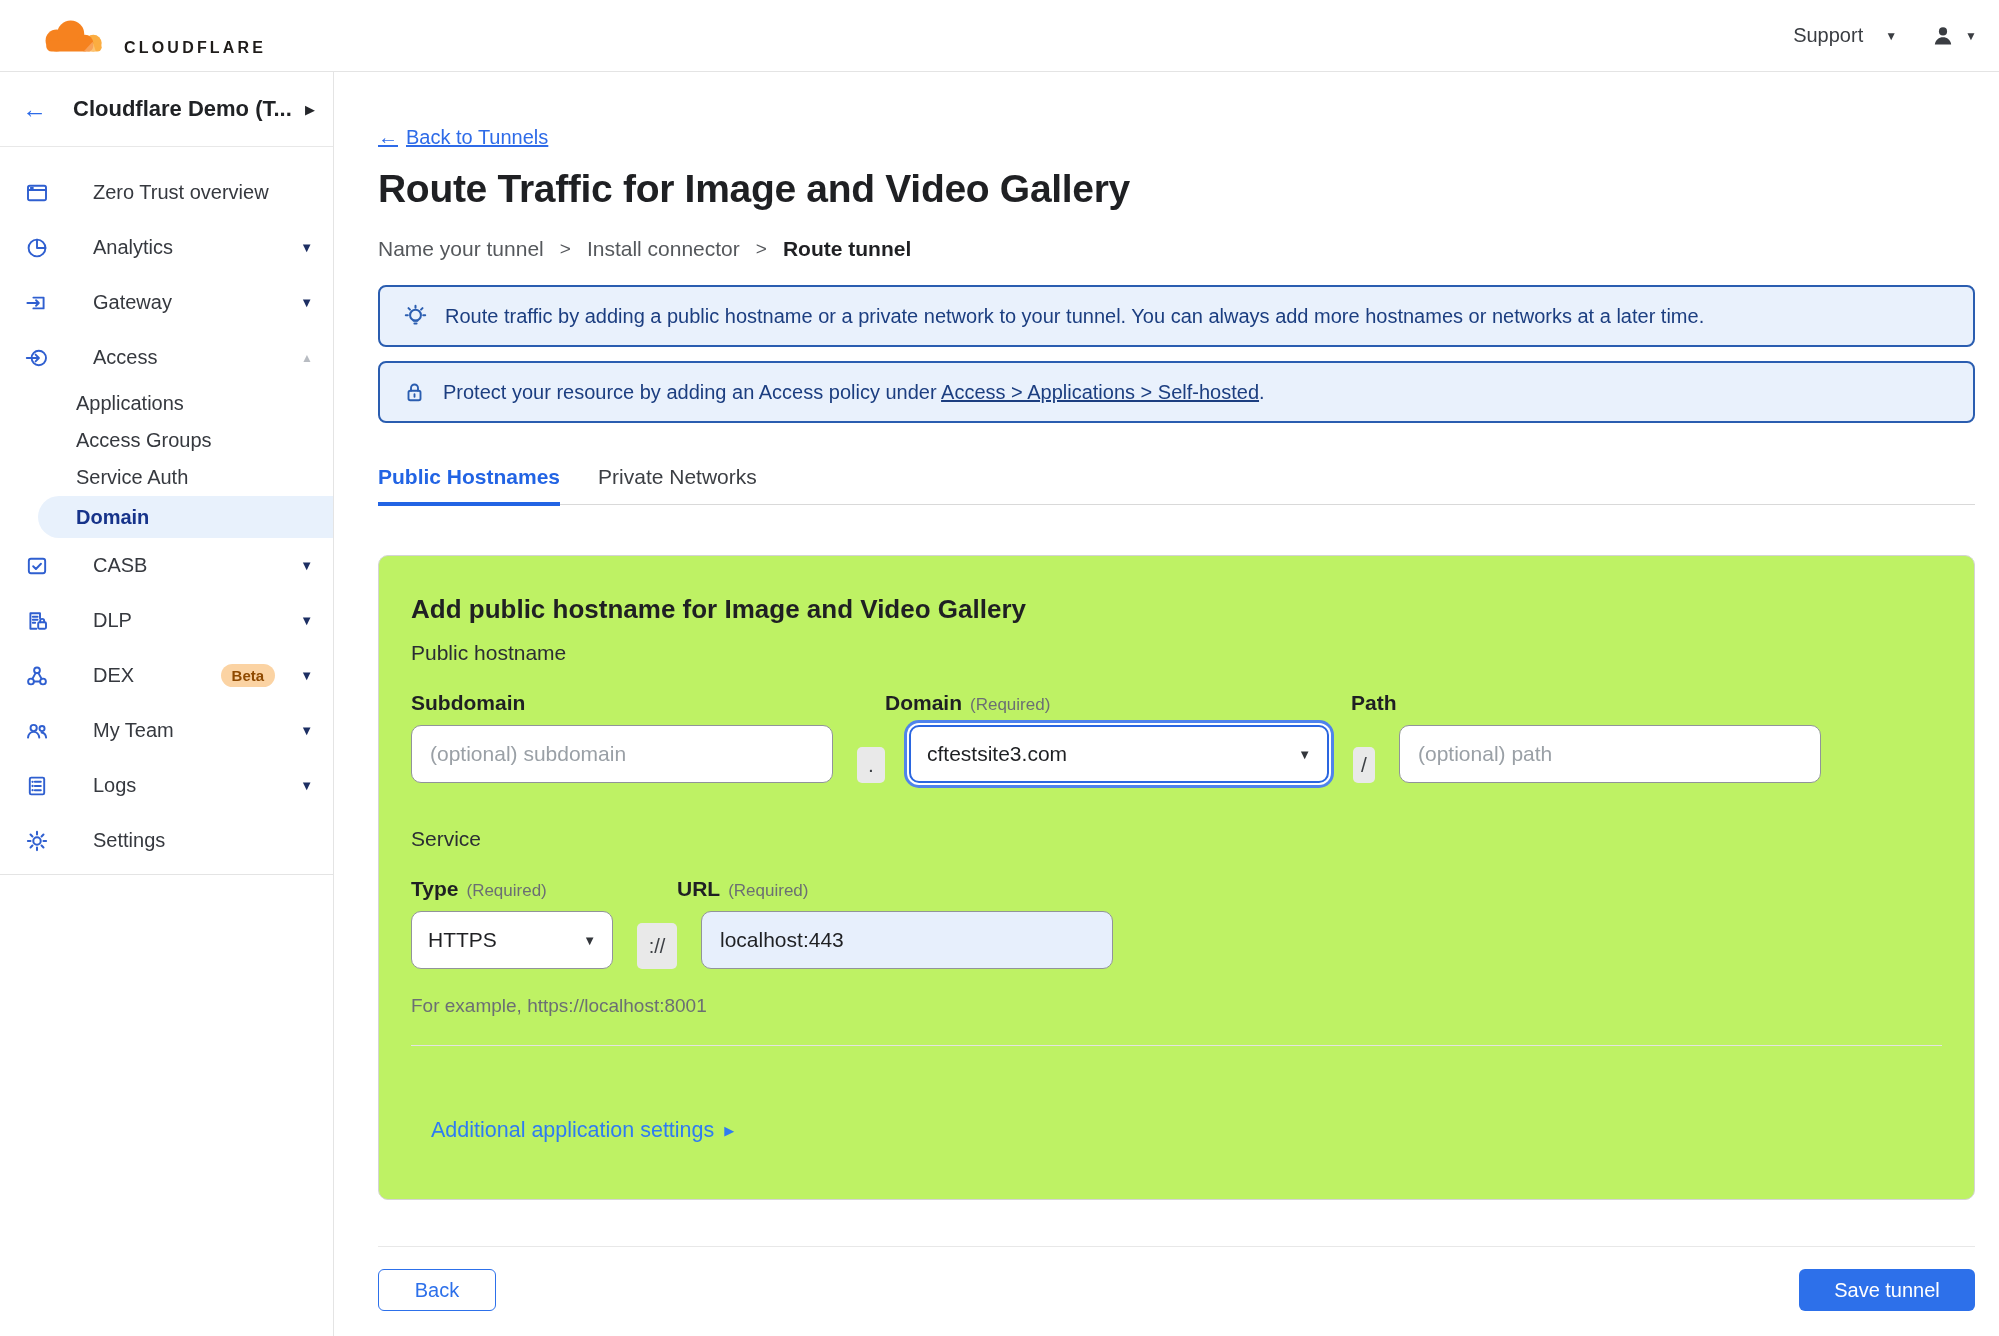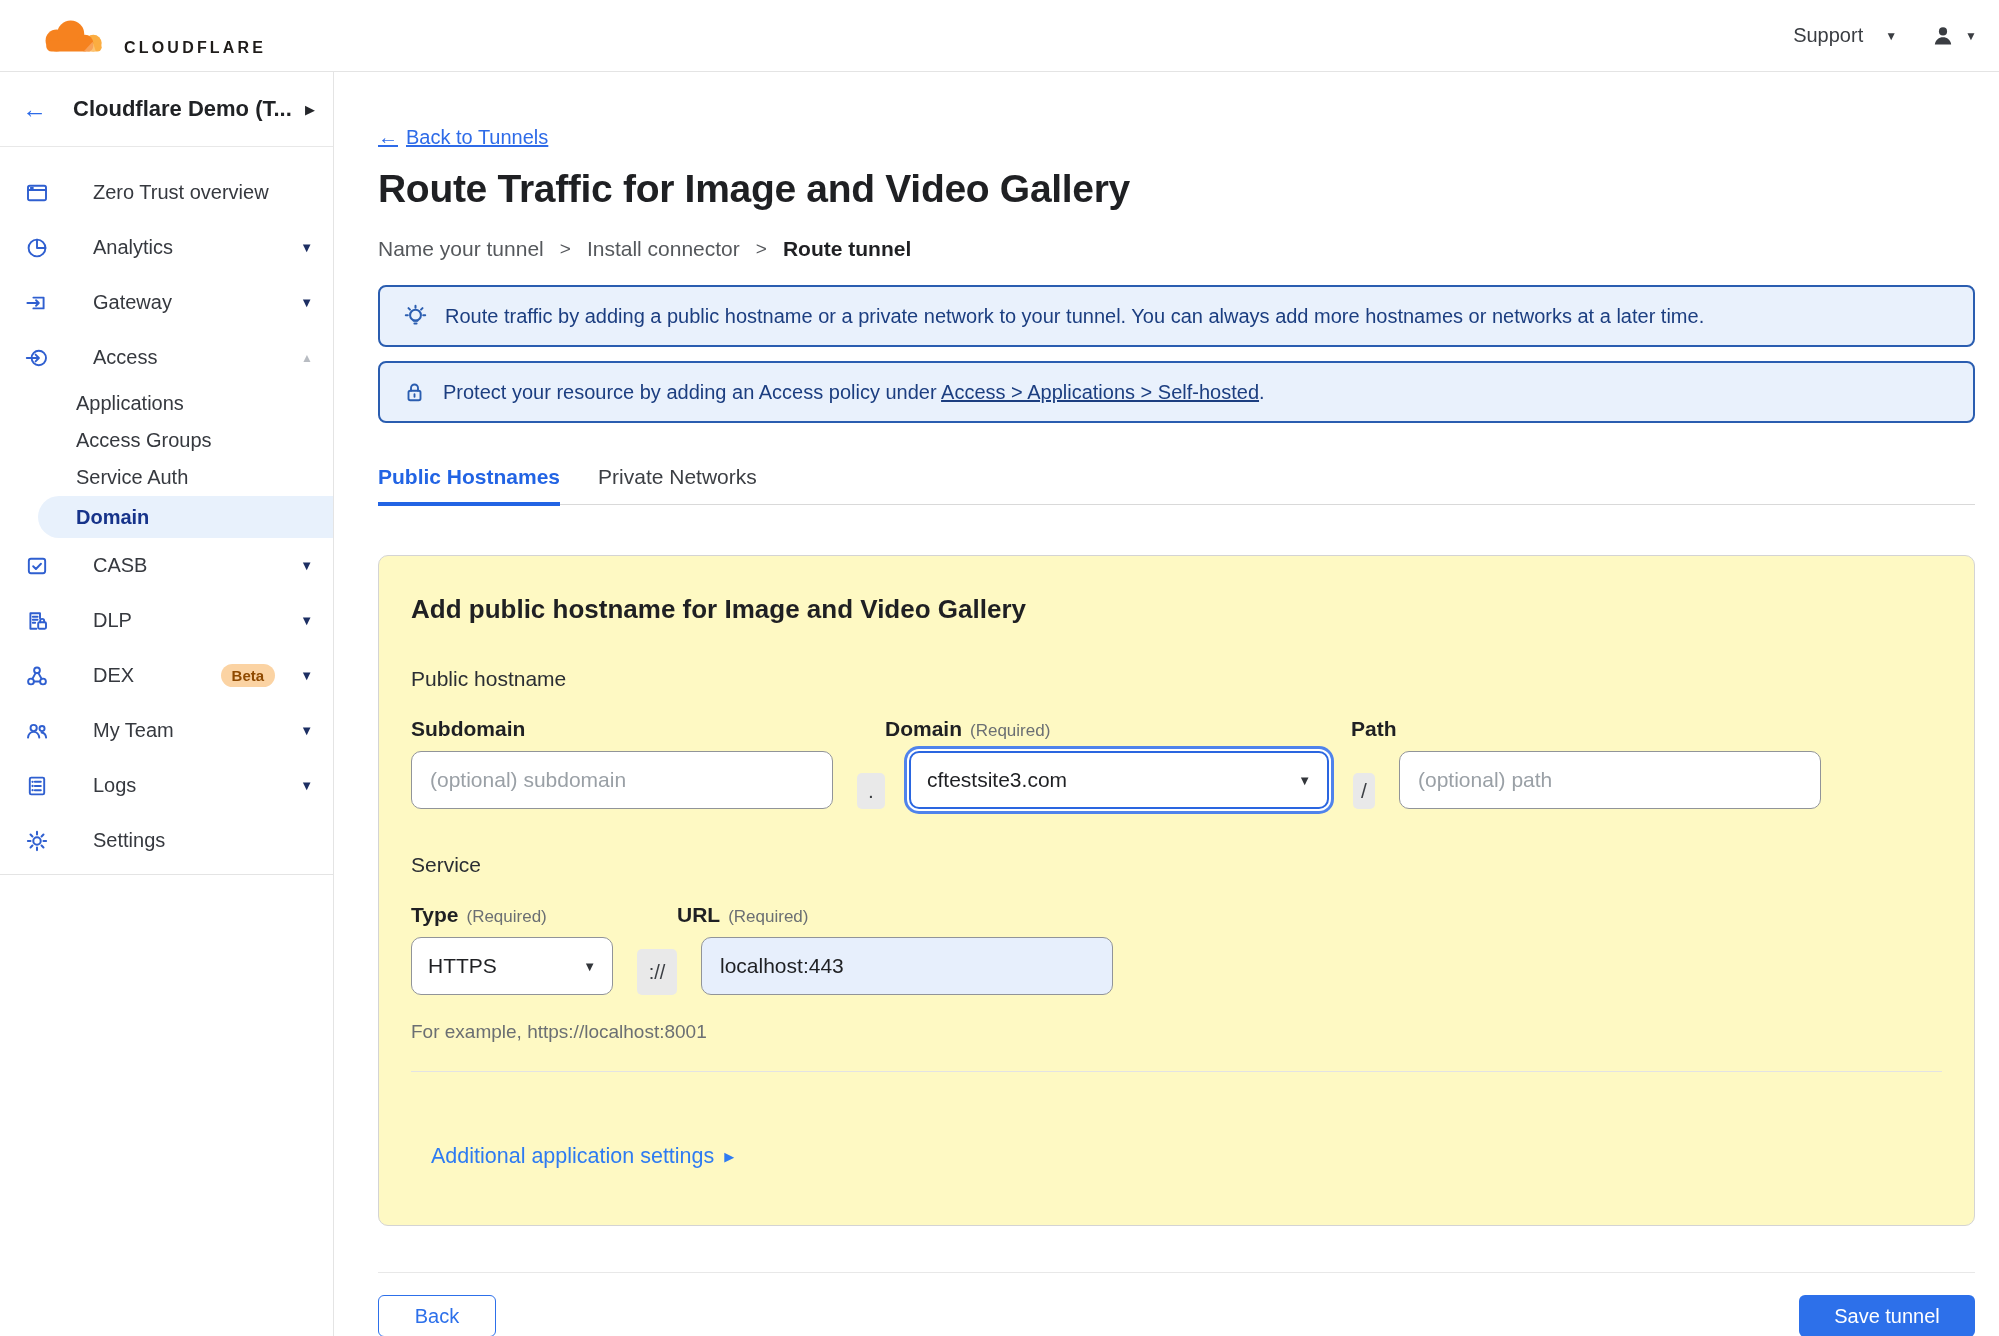--- a/index.html
+++ b/index.html
@@ -60,23 +60,23 @@
   .banner + .banner { margin-top:14px; }
   .banner a { color:#1c3e80; text-decoration:underline; cursor:pointer; }
   .banner-icon { display:flex; }
 
   .tabs { margin-top:42px; display:flex; gap:38px; border-bottom:1px solid #d9d9d9; }
   .tab { font-size:21px; padding-bottom:13px; border-bottom:4px solid transparent; cursor:pointer;
          color:#3c3f44; font-weight:500; margin-bottom:-2px; }
   .tab.active { color:#2264e4; font-weight:700; border-bottom-color:#2264e4; }
 
   .card { margin-top:50px; border:1px solid #d4d4d4; border-radius:10px; padding:38px 32px 56px 32px;
-          background:#fef9c3; }
+          background:#bef264; }
   .card-heading { font-size:26px; font-weight:700; color:#1f2023; }
-  .section-label { margin-top:42px; font-size:21px; color:#2b2e33; }
+  .section-label { margin-top:16px; font-size:21px; color:#2b2e33; }
 
   .field-labels { display:flex; gap:12px; margin-top:26px; align-items:center; }
   .field-labels .lbl { font-size:21px; font-weight:700; color:#1f2023; }
   .req { font-size:17px; font-weight:400; color:#6b6f73; margin-left:8px; }
   .w-sub { width:422px; } .w-dot { width:28px; } .w-dom { width:420px; } .w-slash { width:22px; } .w-path { width:422px; }
   .w-type { width:202px; } .w-scheme { width:40px; } .w-url { width:412px; }
 
   .field-row { display:flex; gap:24px; margin-top:10px; align-items:flex-end; }
   .text-input { height:58px; border:1.5px solid #919499; border-radius:10px; padding:0 18px;
                 font-size:21px; color:#1f2023; font-family:"Liberation Sans", sans-serif; background:#fff; outline:none; }

